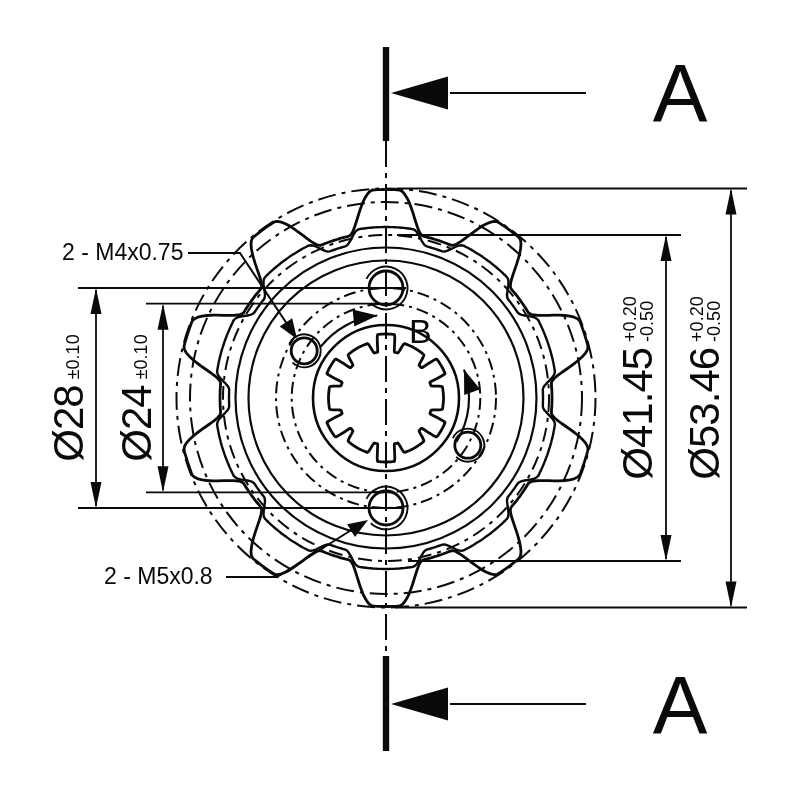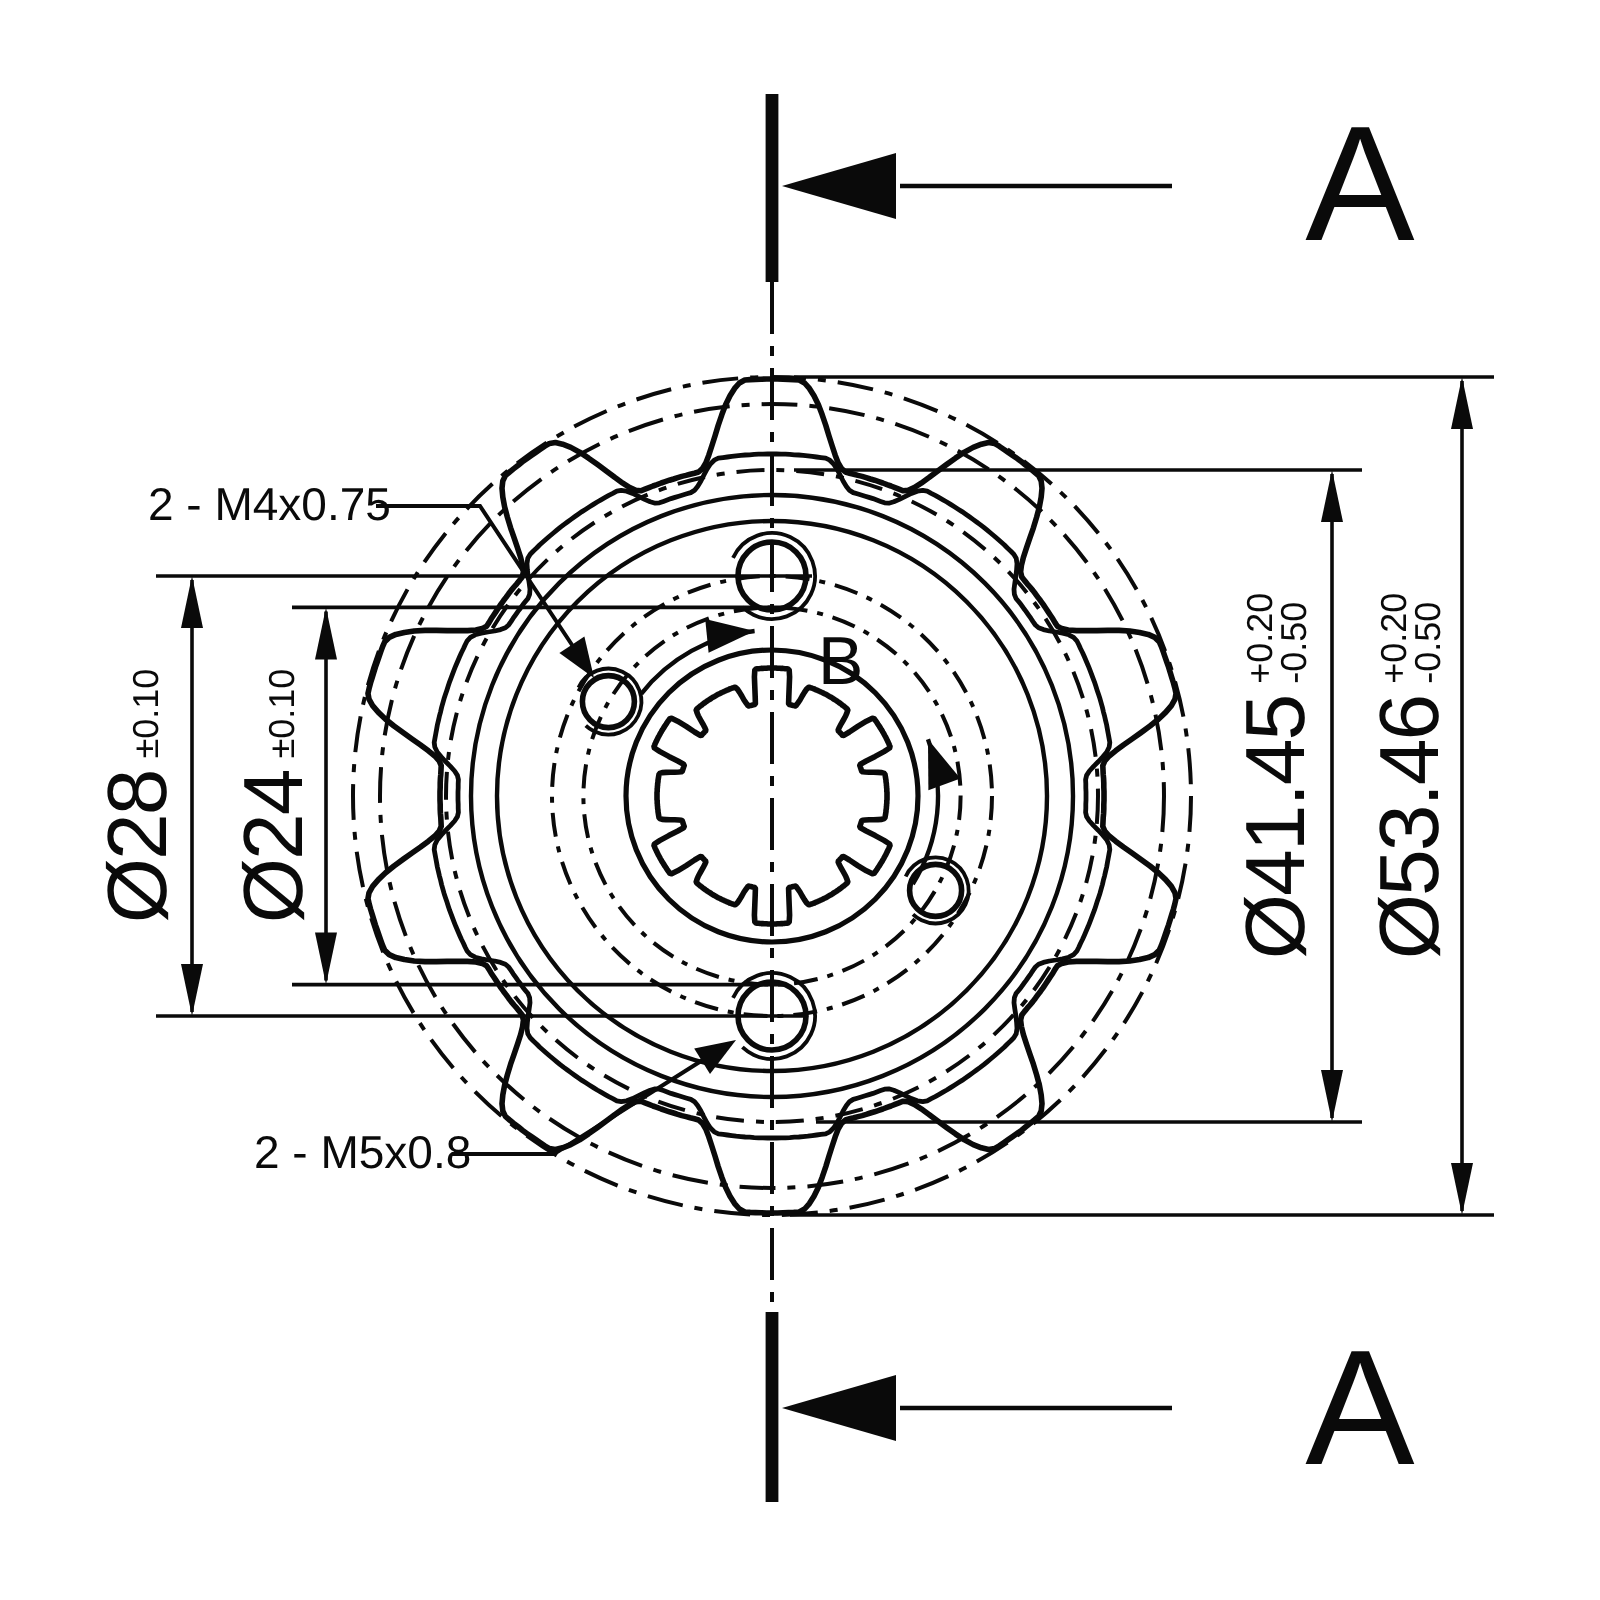--- a/index.html
+++ b/index.html
@@ -1,20 +1,20 @@
 <!DOCTYPE html>
 <html><head>
 <meta charset="utf-8">
 <style>
   html,body{margin:0;padding:0;background:#fff;}
   .page{position:relative;width:800px;height:800px;background:#fff;overflow:hidden;
         font-family:"Liberation Sans","DejaVu Sans",sans-serif;color:#000;}
   svg{position:absolute;left:0;top:0;}
   .txt{position:absolute;color:#0a0a0a;white-space:nowrap;line-height:1;}
-  .callout{font-size:23px;margin-left:12px;}
+  .callout{font-size:23px;}
   .sec-letter{font-size:82px;width:90px;text-align:center;}
   .detail-letter{font-size:34px;}
   .dim{display:flex;align-items:flex-end;justify-content:center;transform:rotate(-90deg);}
   .dim .val{font-size:42px;letter-spacing:-1px;}
   .dim .tol1{font-size:18px;margin-left:6px;margin-bottom:8px;}
   .dim .tol2{font-size:18px;margin-left:6px;margin-bottom:3px;line-height:0.95;}
 </style>
 </head>
 <body>
 
@@ -74,21 +74,21 @@
       <polygon points="391,93 448.0,76.5 448.0,109.5" fill="#0a0a0a"></polygon>
       <polygon points="391,704 448.0,687.5 448.0,720.5" fill="#0a0a0a"></polygon>
       <line x1="386" y1="141" x2="386" y2="656" stroke="#0a0a0a" stroke-width="2" stroke-dasharray="26 6 5 6"></line>
     </svg>
 
   <div class="txt sec-letter" style="left:635px;top:52px;">A</div>
   <div class="txt sec-letter" style="left:635px;top:664px;">A</div>
   <div class="txt detail-letter" style="left:409px;top:314px;">B</div>
 
   <div class="txt callout" style="left:62px;top:241px;">2 - M4x0.75</div>
-  <div class="txt callout" style="left:115px;top:565px;">2 - M5x0.8</div>
+  <div class="txt callout" style="left:104px;top:565px;">2 - M5x0.8</div>
 
   <div class="txt dim" style="left:-8px;top:375px;width:150px;height:46px;">
     <span class="val">Ø28</span>
     <span class="tol1">±0.10</span>
   </div>
   <div class="txt dim" style="left:60px;top:375px;width:150px;height:46px;">
     <span class="val">Ø24</span>
     <span class="tol1">±0.10</span>
   </div>
   <div class="txt dim" style="left:530px;top:364px;width:210px;height:48px;">

